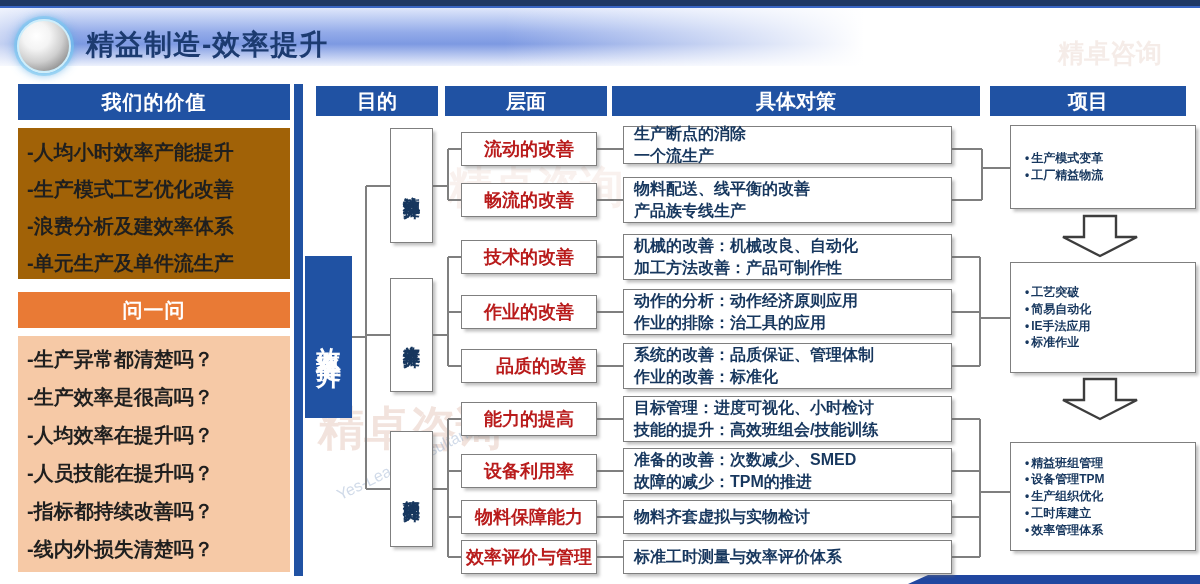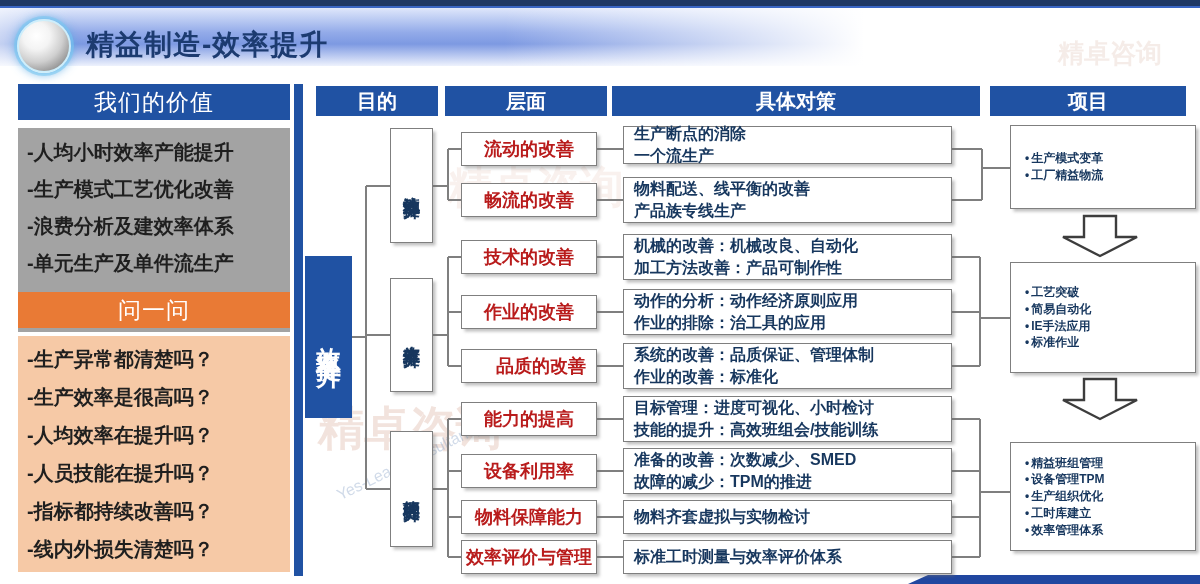--- a/index.html
+++ b/index.html
@@ -19,25 +19,25 @@
          font-size:28px;font-weight:bold;color:#1C3B70;letter-spacing:1px;}
   
   .wm{position:absolute;pointer-events:none;font-weight:bold;white-space:nowrap;z-index:0;}
   .wm1{left:318px;top:398px;font-size:46px;color:rgba(216,168,148,.32);}
   .wm1t{left:330px;top:452px;font-size:16px;font-weight:normal;color:rgba(140,165,200,.40);transform:rotate(-26deg);}
   .wm2{left:448px;top:158px;font-size:44px;color:rgba(216,168,148,.16);}
   .wm3{left:1058px;top:36px;font-size:26px;color:rgba(210,170,150,.22);}
   .wm4{left:782px;top:104px;font-size:12px;font-weight:normal;color:rgba(150,165,195,.45);}
   
   .card-head{position:absolute;left:18px;width:272px;height:36px;display:flex;align-items:center;justify-content:center;
-             color:#fff;font-size:23px;font-weight:normal;letter-spacing:1px;}
+             color:#fff;font-size:20px;font-weight:bold;letter-spacing:1px;}
   .vhead{top:84px;background:#2052A3;}
   .qhead{top:292px;background:#E97A35;}
   .card-body{position:absolute;left:18px;width:272px;}
-  .vbody{top:128px;height:204px;background:#a3a3a3;}
+  .vbody{top:128px;height:151px;background:#a16207;}
   .qbody{top:336px;height:236px;background:#F6C9A6;}
   .sb-item{padding-left:9px;font-size:20px;font-weight:600;color:#1f1f1f;white-space:nowrap;}
   .vbody .sb-item{line-height:37px;} .vbody{padding-top:6px;box-sizing:border-box;}
   .qbody .sb-item{line-height:38px;} .qbody{padding-top:4px;box-sizing:border-box;}
   .divider{position:absolute;left:294px;top:84px;width:9px;height:492px;background:#2052A3;}
   
   .colhead{position:absolute;top:86px;height:30px;background:#2052A3;color:#fff;
            display:flex;align-items:center;justify-content:center;font-size:20px;font-weight:bold;z-index:1;}
   .fbox{position:absolute;background:#fff;border:1.6px solid #7f7f7f;box-sizing:border-box;
         box-shadow:2.5px 2.5px 3px rgba(110,110,110,.45);z-index:1;}

